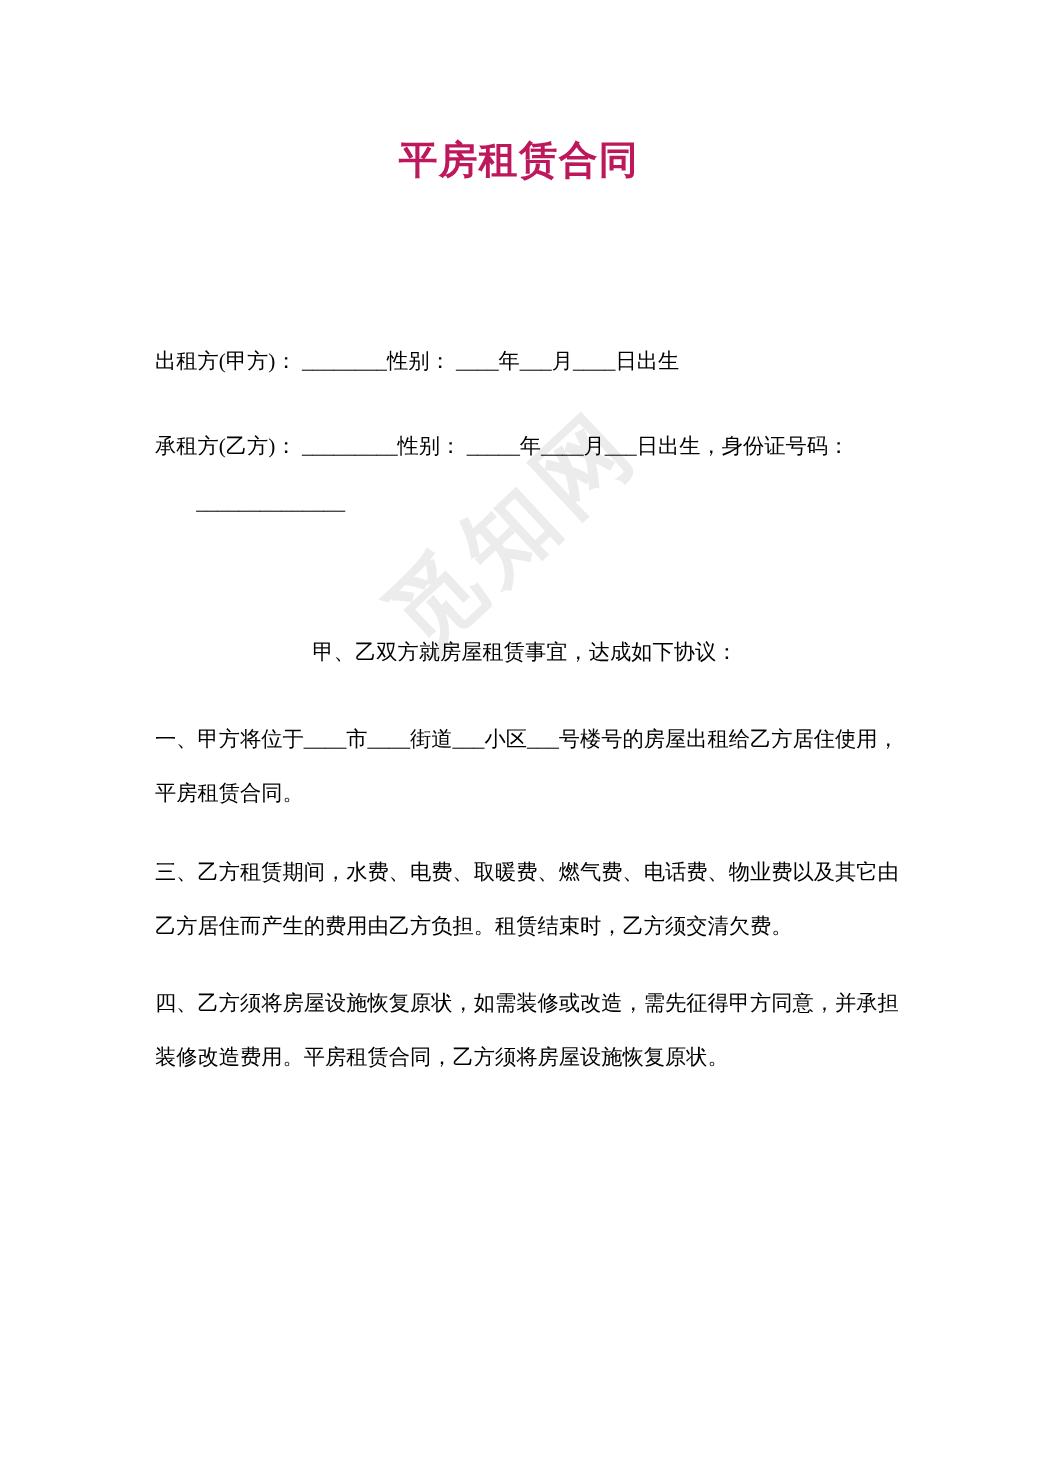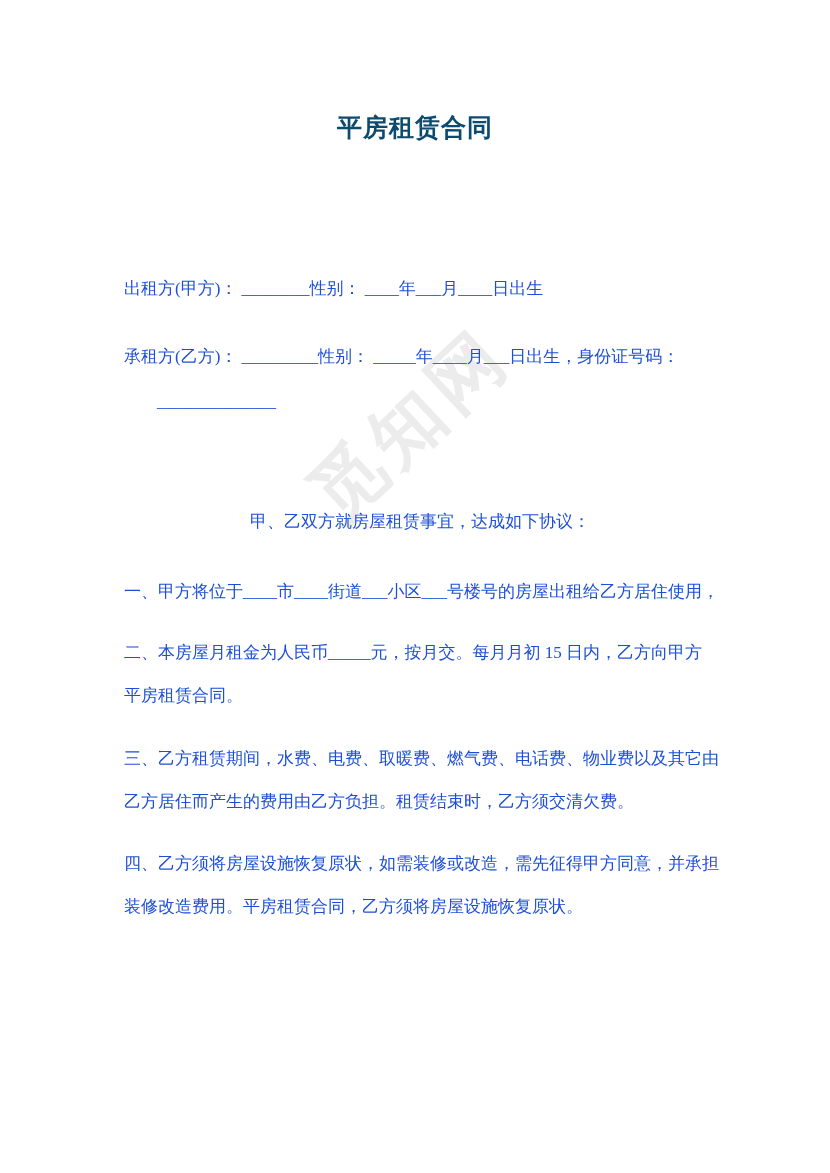--- a/index.html
+++ b/index.html
@@ -38,32 +38,32 @@
   
   .watermark.wm-bottom { top: auto; bottom: -145px; }
 
   .doc-content {
     position: relative;
     z-index: 1;
     padding-top: 108px;
   }
   .doc-title {
     text-align: center;
-    font-size: 25px;
+    font-size: 31px;
     line-height: 40px;
     font-weight: bold;
-    color: #0c4a6e;
+    color: #be185d;
     letter-spacing: 1px;
   }
   .doc-body {
     margin-left: 124px;
     width: 592px;
     font-size: 17px;
     line-height: 43px;
-    color: #1d4ed8;
+    color: #000000;
   }
   .line {
     white-space: pre;
   }
   .mt119 { margin-top: 119px; }
   .mt77  { margin-top: 77px; text-align: center; }
   .mt27  { margin-top: 27px; }
   .mt25  { margin-top: 25px; }
   .mt20  { margin-top: 20px; }
   .mt19  { margin-top: 19px; }
@@ -88,21 +88,20 @@
       <div class="line mt119">出租方(甲方)： ________性别： ____年___月____日出生</div>
 
       <div class="line mt25">承租方(乙方)： _________性别： _____年____月___日出生，身份证号码：</div>
 
       <div class="line mt2">______________</div>
 
       <div class="line mt77">甲、乙双方就房屋租赁事宜，达成如下协议：</div>
 
       <div class="line mt27">一、甲方将位于____市____街道___小区___号楼号的房屋出租给乙方居住使用，</div>
 
-      <div class="line mt18">二、本房屋月租金为人民币_____元，按月交。每月月初 15 日内，乙方向甲方</div>
       <div class="line">平房租赁合同。</div>
 
       <div class="line mt20">三、乙方租赁期间，水费、电费、取暖费、燃气费、电话费、物业费以及其它由</div>
       <div class="line">乙方居住而产生的费用由乙方负担。租赁结束时，乙方须交清欠费。</div>
 
       <div class="line mt19">四、乙方须将房屋设施恢复原状，如需装修或改造，需先征得甲方同意，并承担</div>
       <div class="line">装修改造费用。平房租赁合同，乙方须将房屋设施恢复原状。</div>
 
     </div>
   </div>

